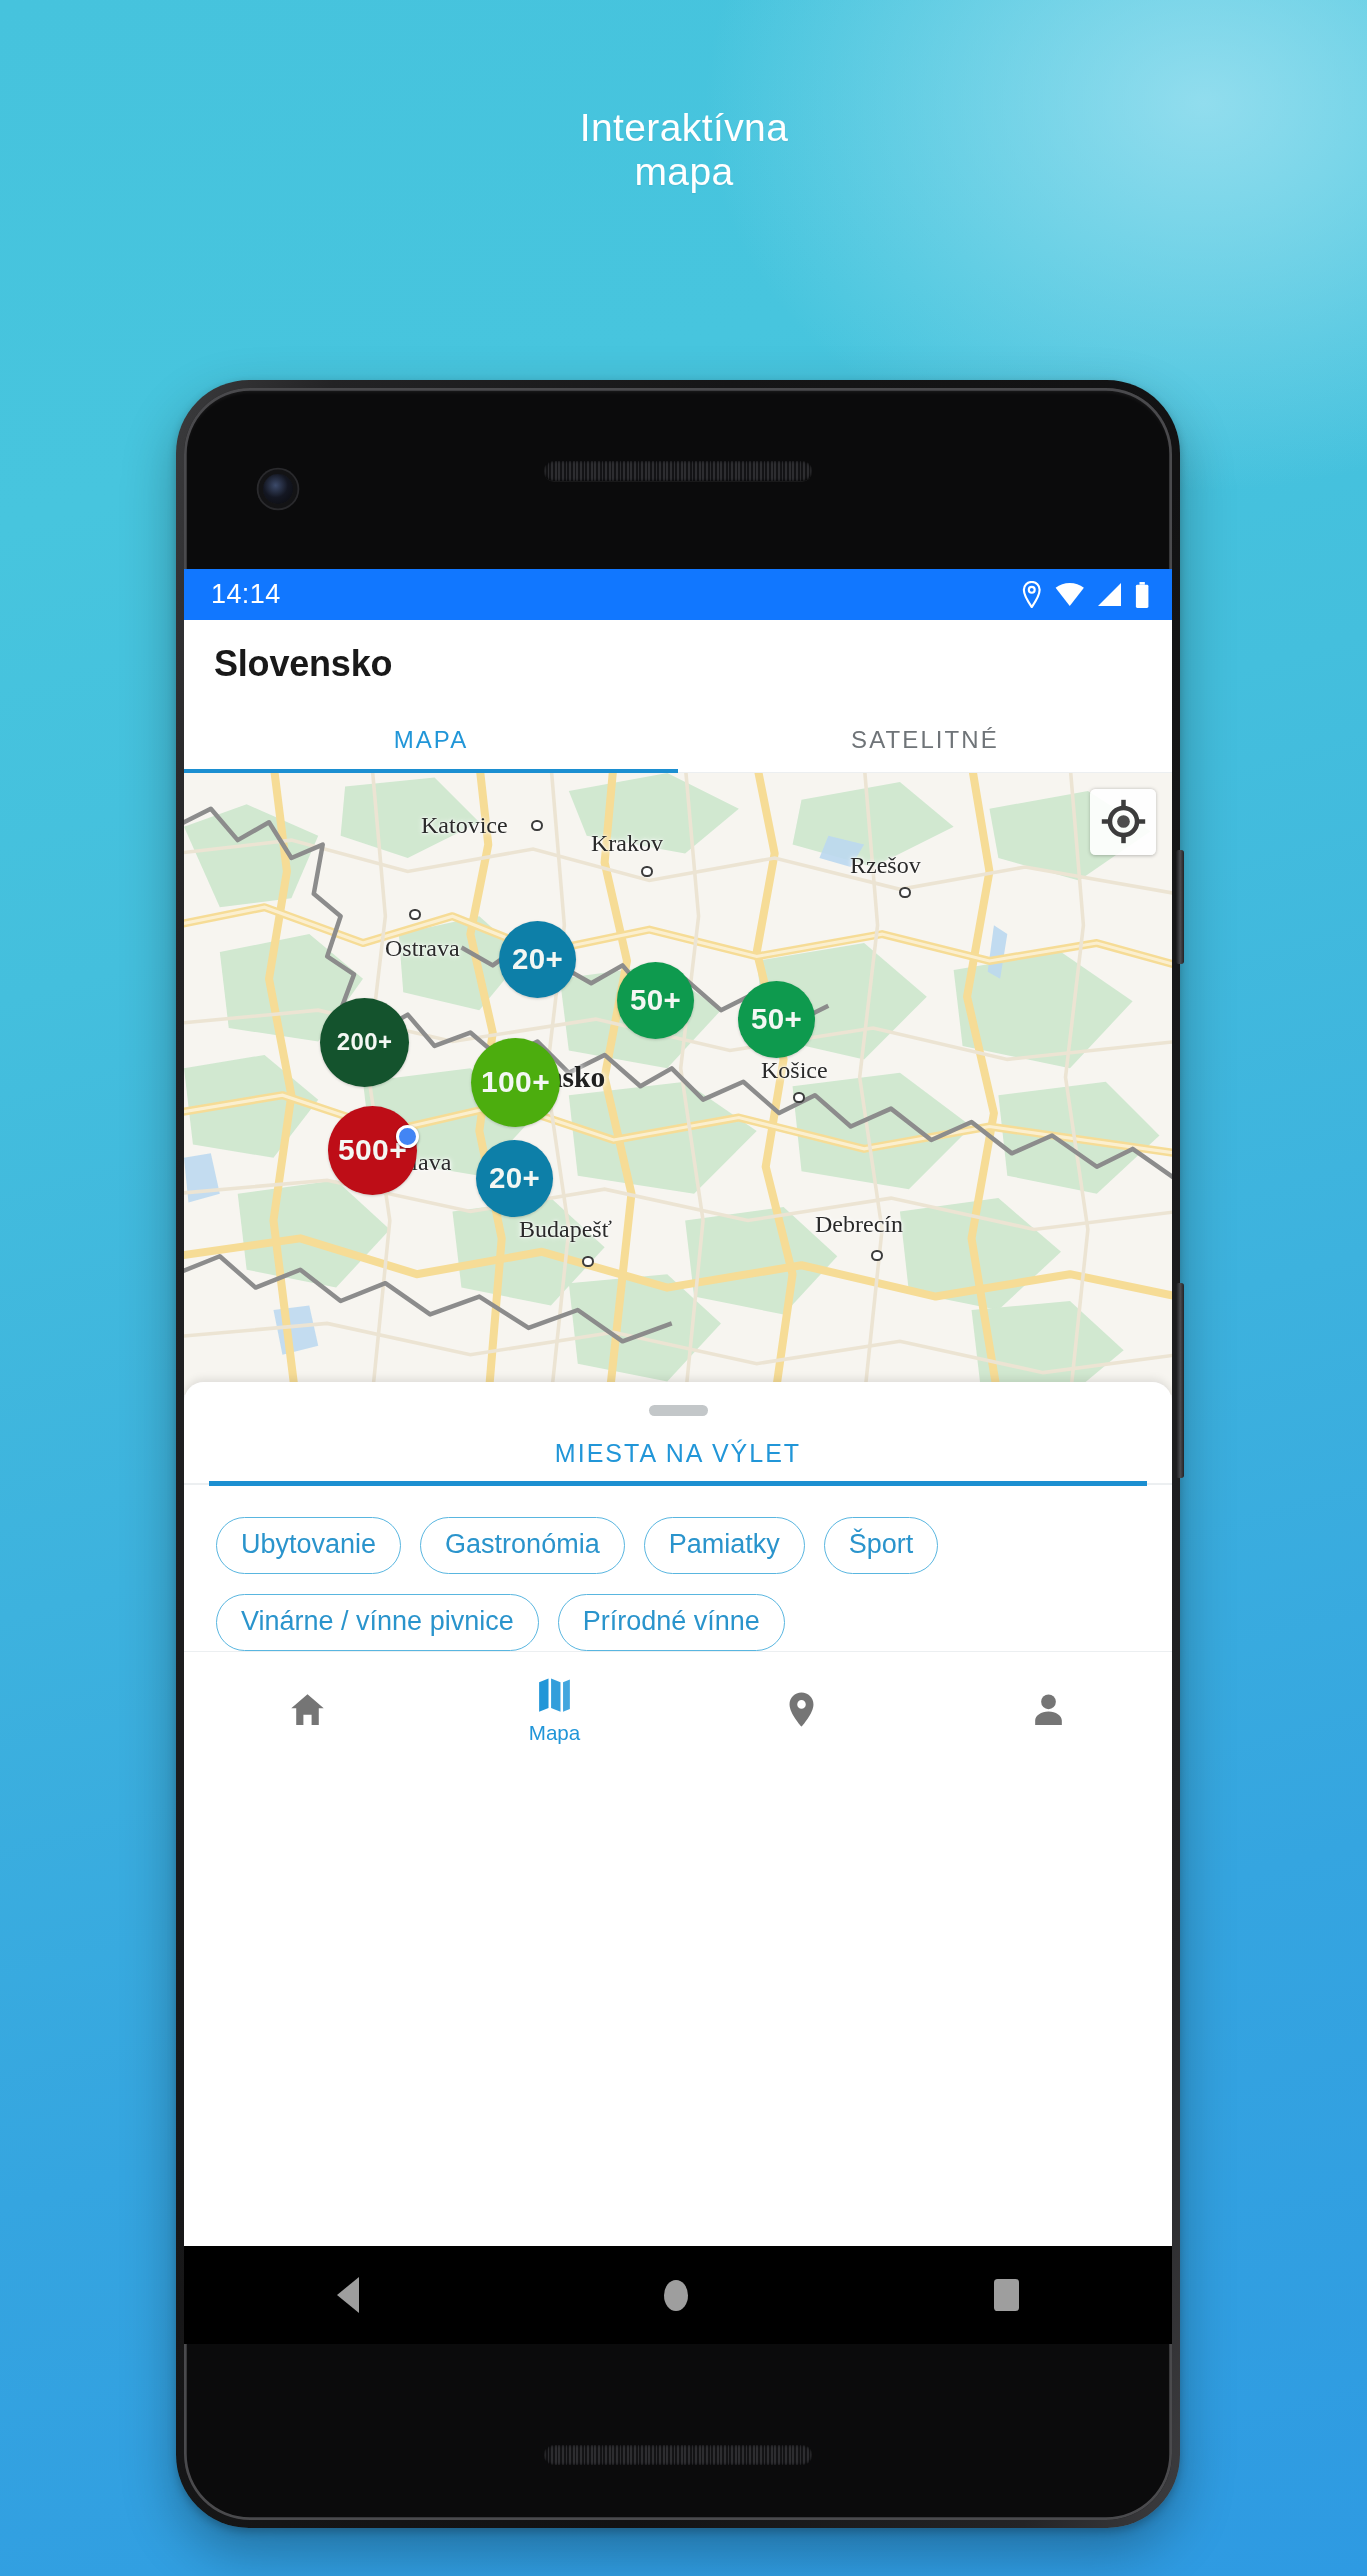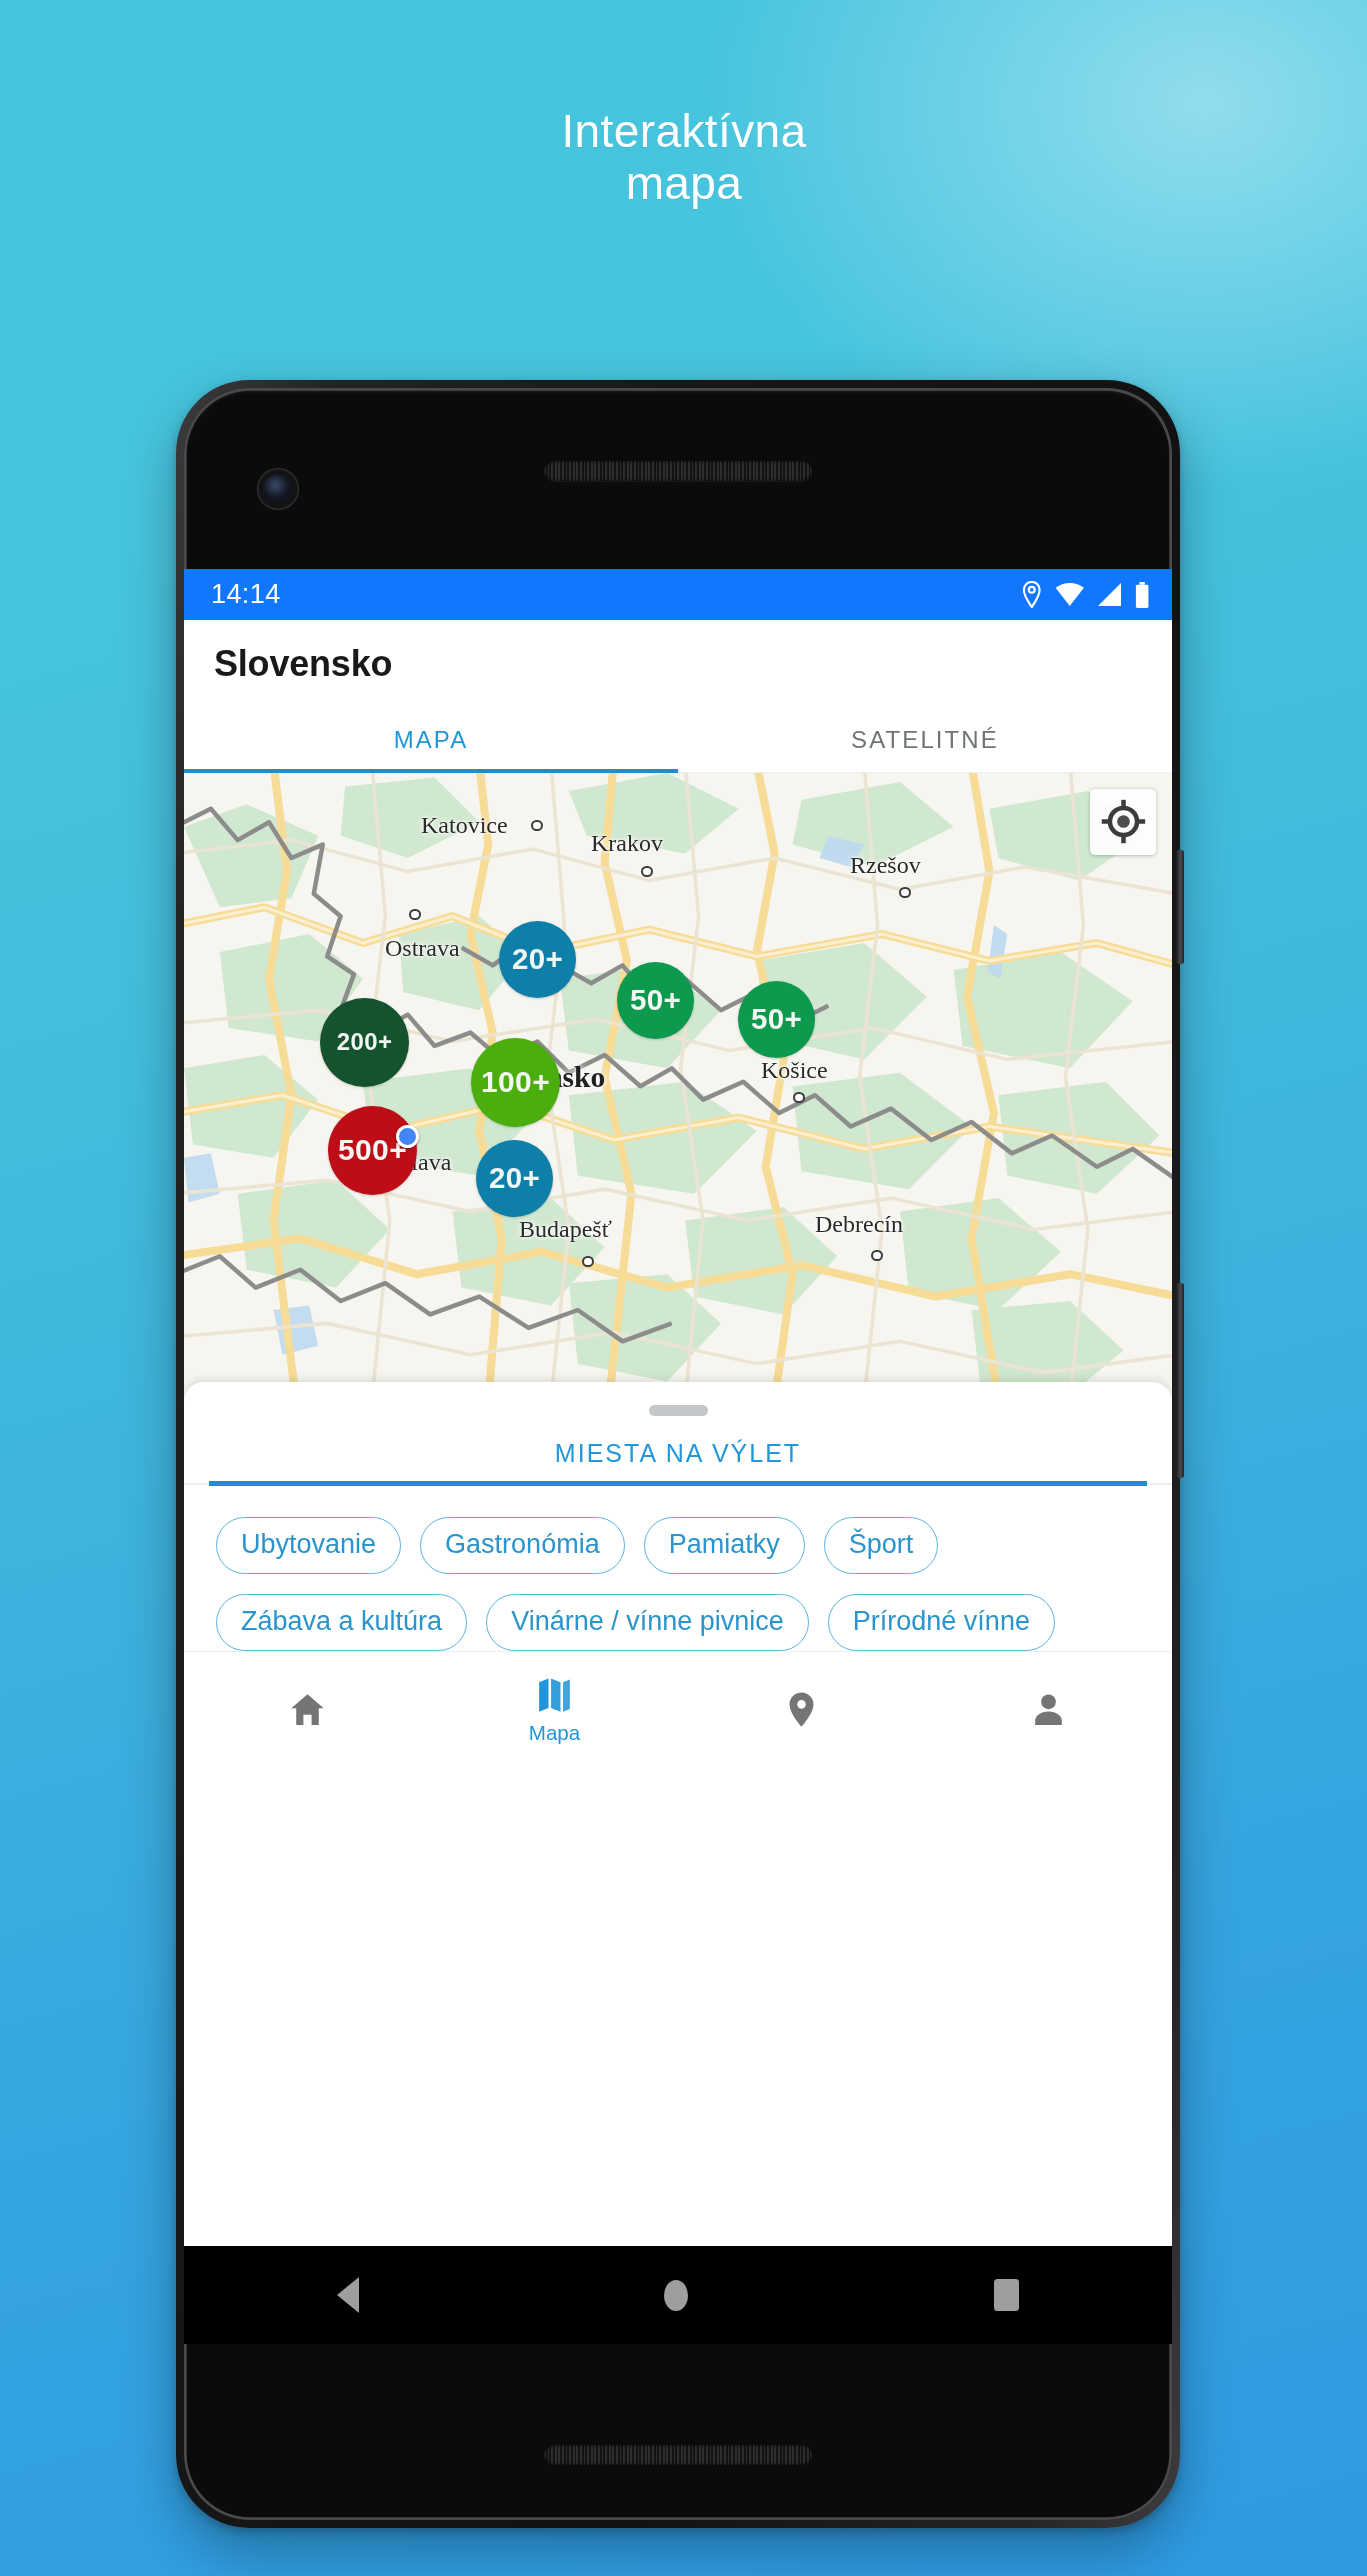--- a/index.html
+++ b/index.html
@@ -18,21 +18,21 @@
     background: radial-gradient(ellipse 805px 626px at 88% 4%, rgba(170,229,243,0.75) 0%, rgba(170,229,243,0) 62%);
     pointer-events: none;
   }
 
   
   .headline {
     position: absolute;
     top: 106px; left: 0; right: 0;
     text-align: center;
     color: #ffffff;
-    font-size: 46px;
+    font-size: 39px;
     line-height: 1.13;
     font-weight: 400;
     letter-spacing: 0.4px;
     text-shadow: 0 0.9px 1.8px rgba(0,0,0,0.06);
   }
 
   
   .phone {
     position: absolute;
     left: 176px; top: 380px;
@@ -438,21 +438,20 @@
       <div class="sheet">
         <div class="grabber"></div>
         <div class="sheet-tabs">
           <div class="sheet-tab active">MIESTA NA VÝLET</div>
         </div>
         <div class="chips">
           <div class="chip">Ubytovanie</div>
           <div class="chip">Gastronómia</div>
           <div class="chip">Pamiatky</div>
           <div class="chip">Šport</div>
-          <div class="chip">Zábava a kultúra</div>
           <div class="chip">Vinárne / vínne pivnice</div>
           <div class="chip">Prírodné vínne</div>
         </div>
 
         <div class="bottomnav">
           <div class="navitem">
             <svg width="41" height="41" viewBox="0 0 24 24" fill="#757575">
               <path d="M12 3 2.5 11.2h2.9V21h4.2v-6h4.8v6h4.2v-9.8h2.9z"></path>
             </svg>
           </div>

